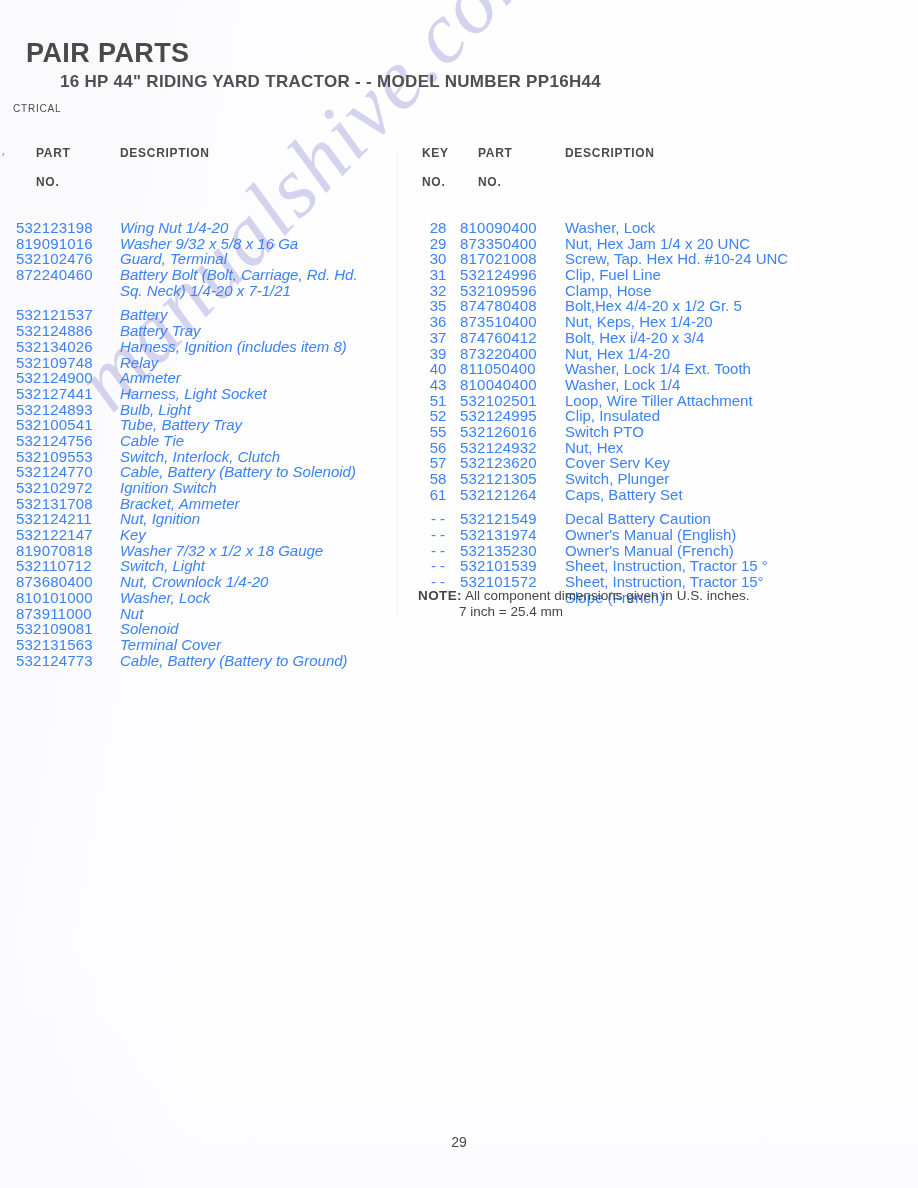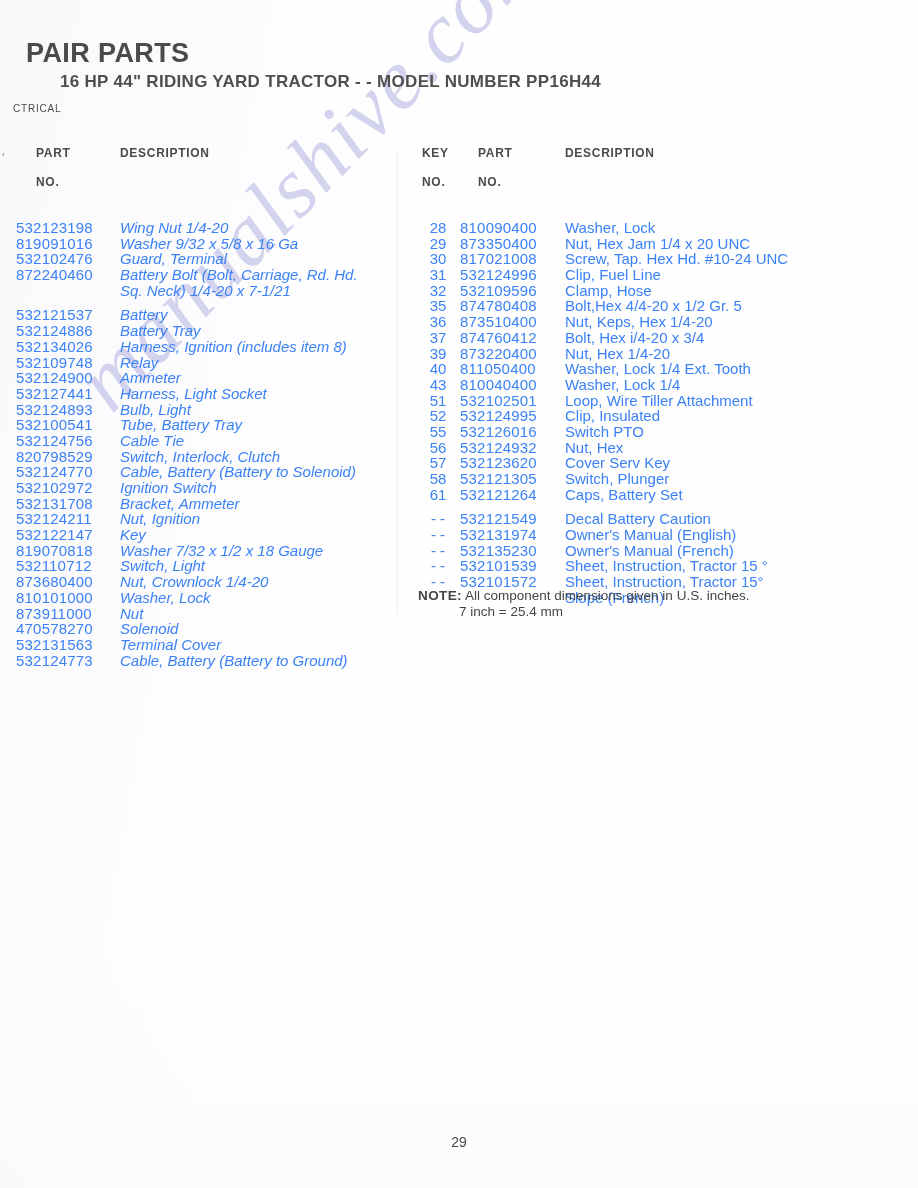--- a/index.html
+++ b/index.html
@@ -295,21 +295,21 @@
             <span class="cell c-part">532100541</span>
             <span class="cell c-desc">Tube, Battery Tray</span>
           </div>
           <div class="row">
             <span class="cell c-key"></span>
             <span class="cell c-part">532124756</span>
             <span class="cell c-desc">Cable Tie</span>
           </div>
           <div class="row">
             <span class="cell c-key"></span>
-            <span class="cell c-part">820798529</span>
+            <span class="cell c-part">532109553</span>
             <span class="cell c-desc">Switch, Interlock, Clutch</span>
           </div>
           <div class="row">
             <span class="cell c-key"></span>
             <span class="cell c-part">532124770</span>
             <span class="cell c-desc">Cable, Battery (Battery to Solenoid)</span>
           </div>
           <div class="row">
             <span class="cell c-key"></span>
             <span class="cell c-part">532102972</span>
@@ -350,21 +350,21 @@
             <span class="cell c-part">810101000</span>
             <span class="cell c-desc">Washer, Lock</span>
           </div>
           <div class="row">
             <span class="cell c-key"></span>
             <span class="cell c-part">873911000</span>
             <span class="cell c-desc">Nut</span>
           </div>
           <div class="row">
             <span class="cell c-key"></span>
-            <span class="cell c-part">470578270</span>
+            <span class="cell c-part">532109081</span>
             <span class="cell c-desc">Solenoid</span>
           </div>
           <div class="row">
             <span class="cell c-key"></span>
             <span class="cell c-part">532131563</span>
             <span class="cell c-desc">Terminal Cover</span>
           </div>
           <div class="row">
             <span class="cell c-key"></span>
             <span class="cell c-part">532124773</span>

